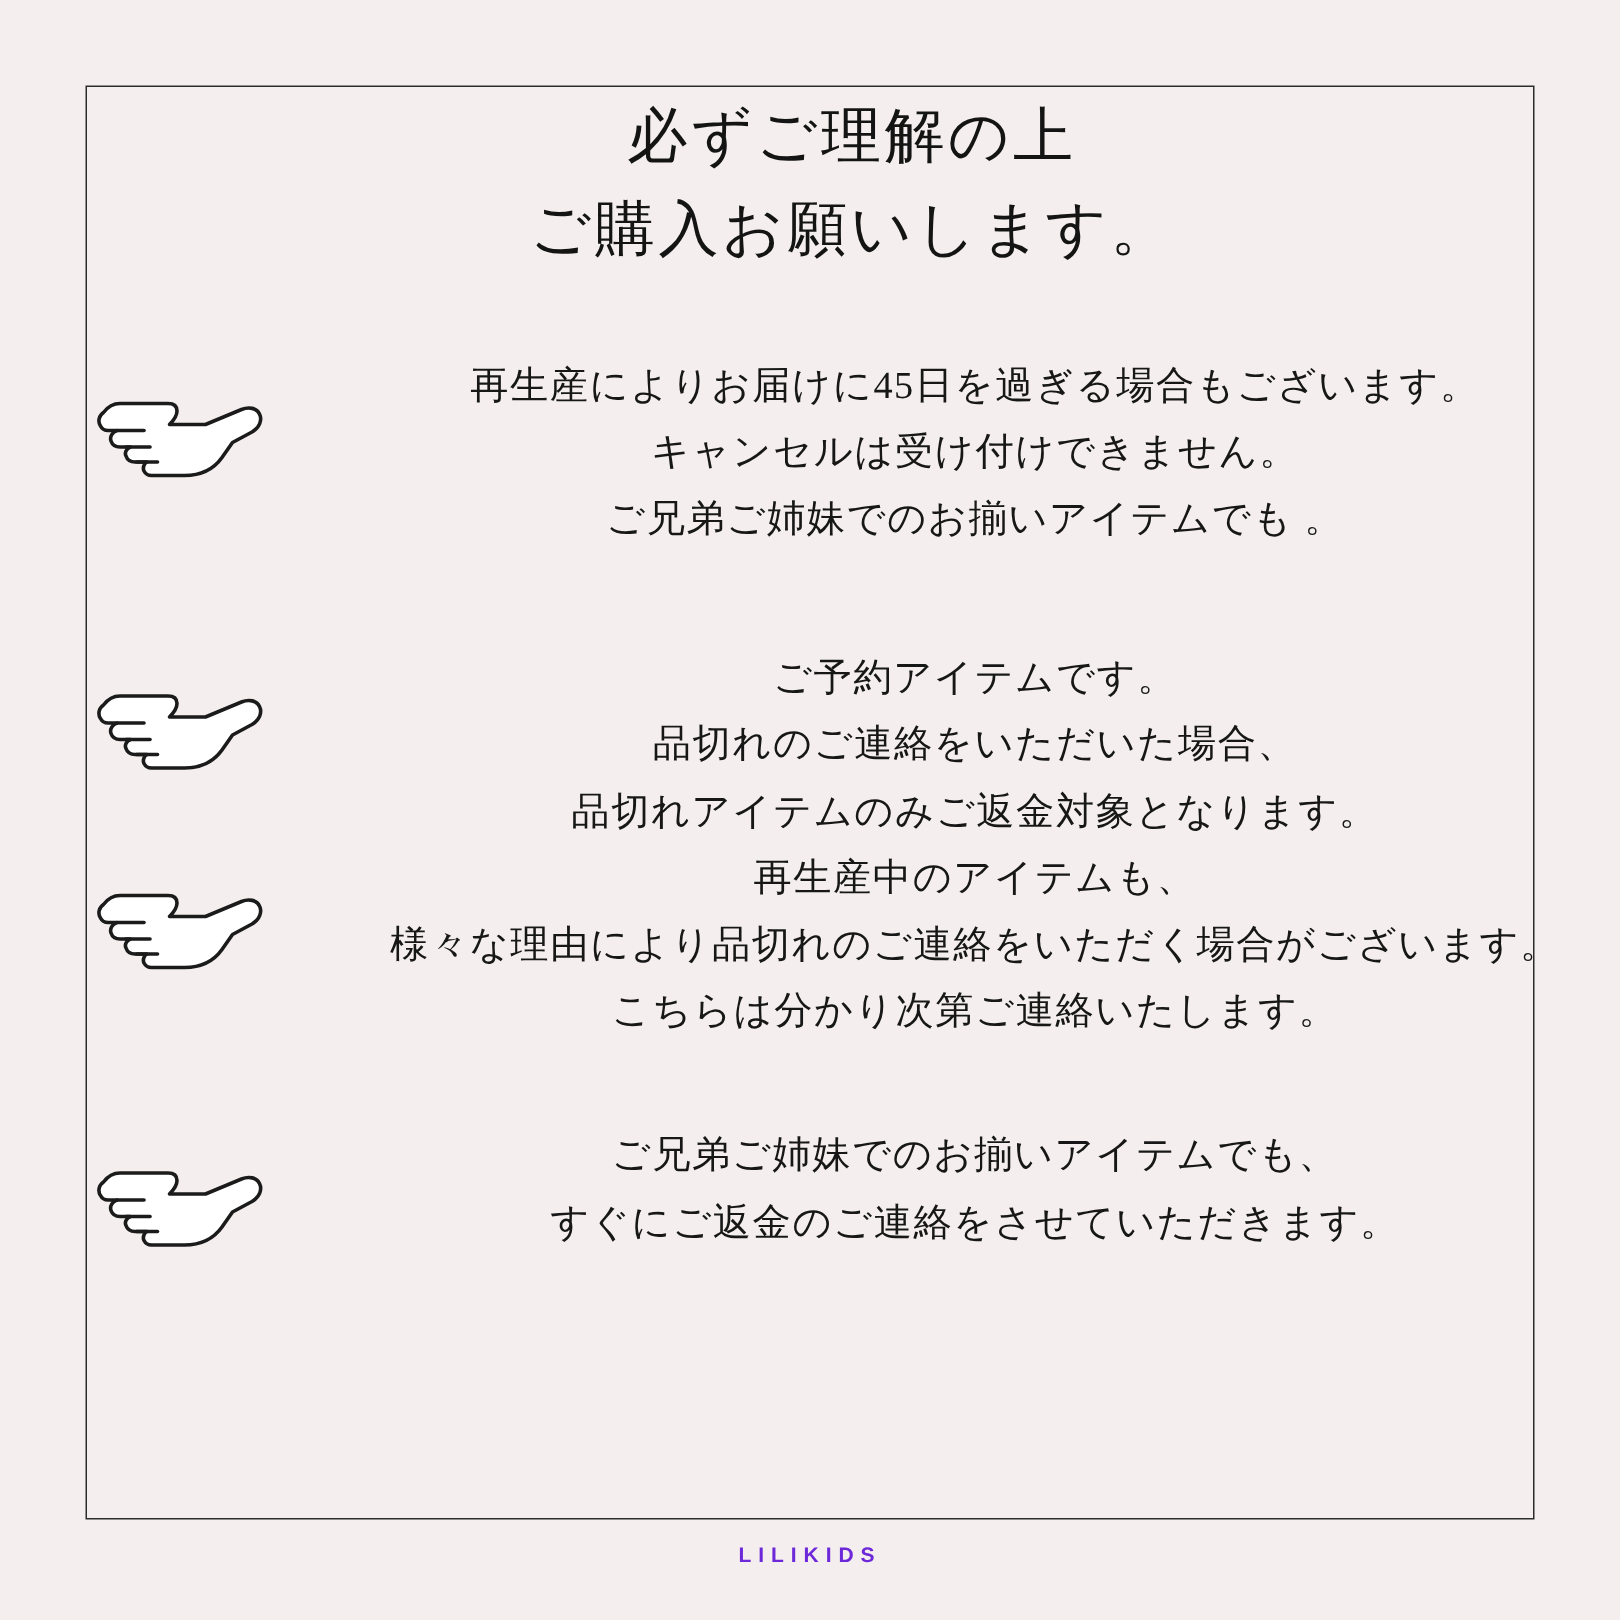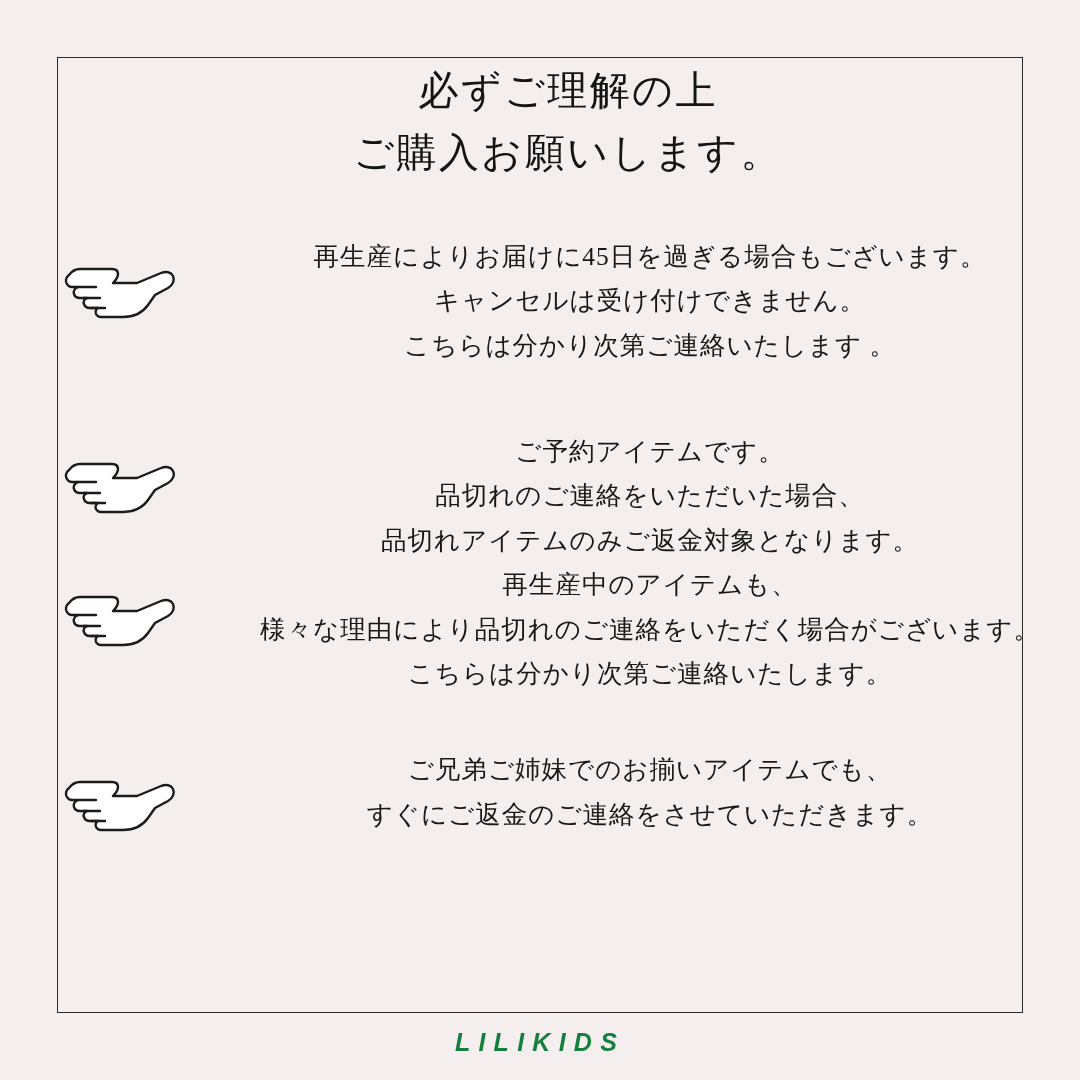--- a/index.html
+++ b/index.html
@@ -89,26 +89,25 @@
     color: #171717;
   }
   .note-text .tline { display: block; }
 
   .brand {
     position: absolute;
     left: 0;
     top: 1028px;
     width: 100%;
     text-align: center;
-    font-size: 25px;
+    font-size: 14px;
     letter-spacing: 0.33em;
-    color: #15803d;
+    color: #6d28d9;
     font-family: "Liberation Sans", sans-serif;
     font-weight: 600;
-    font-style: italic;
   }
 </style>
 </head>
 <body>
 
 <div class="page">
 
   <div class="frame"></div>
 
   <div class="heading">
@@ -125,21 +124,21 @@
             <path d="M14 32c-3 2-4 6-2 9 1 2 3 3 5 3h6c-3 1-5 4-4 7 1 3 3 4 6 4h7c-3 1-4 4-3 6 1 3 3 4 6 4h8c-2 1-3 4-2 6 1 2 3 3 5 3h22c12 0 20-5 25-12l7-10 13-7c5-3 7-8 5-12-2-4-7-5-12-3l-24 10H58c3-3 5-6 5-9 0-3-2-5-6-5H25c-4 0-8 2-11 6z"></path>
             <path d="M23 44h18"></path>
             <path d="M29 55h16"></path>
             <path d="M36 65h14"></path>
           </g>
         </svg>
       </span>
       <p class="note-text">
         <span class="tline">再生産によりお届けに45日を過ぎる場合もございます。</span>
         <span class="tline">キャンセルは受け付けできません。</span>
-        <span class="tline">こちらは分かり次第ご連絡いたします 。</span>
+        <span class="tline">ご兄弟ご姉妹でのお揃いアイテムでも 。</span>
       </p>
     </div>
 
     <div class="note note-2">
       <span class="hand">
         <svg viewBox="0 0 140 86" xmlns="http://www.w3.org/2000/svg">
           <g fill="#ffffff" stroke="#1b1b1b" stroke-width="2.4" stroke-linejoin="round" stroke-linecap="round">
             <path d="M14 32c-3 2-4 6-2 9 1 2 3 3 5 3h6c-3 1-5 4-4 7 1 3 3 4 6 4h7c-3 1-4 4-3 6 1 3 3 4 6 4h8c-2 1-3 4-2 6 1 2 3 3 5 3h22c12 0 20-5 25-12l7-10 13-7c5-3 7-8 5-12-2-4-7-5-12-3l-24 10H58c3-3 5-6 5-9 0-3-2-5-6-5H25c-4 0-8 2-11 6z"></path>
             <path d="M23 44h18"></path>
             <path d="M29 55h16"></path>

